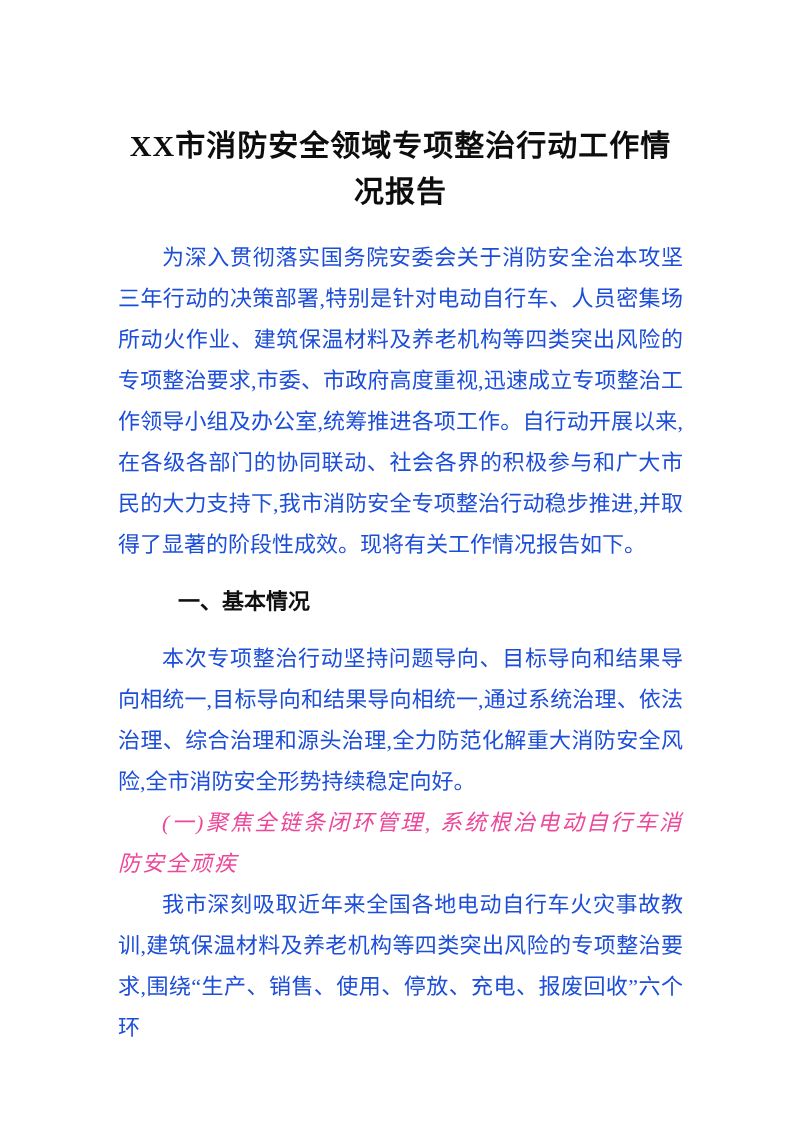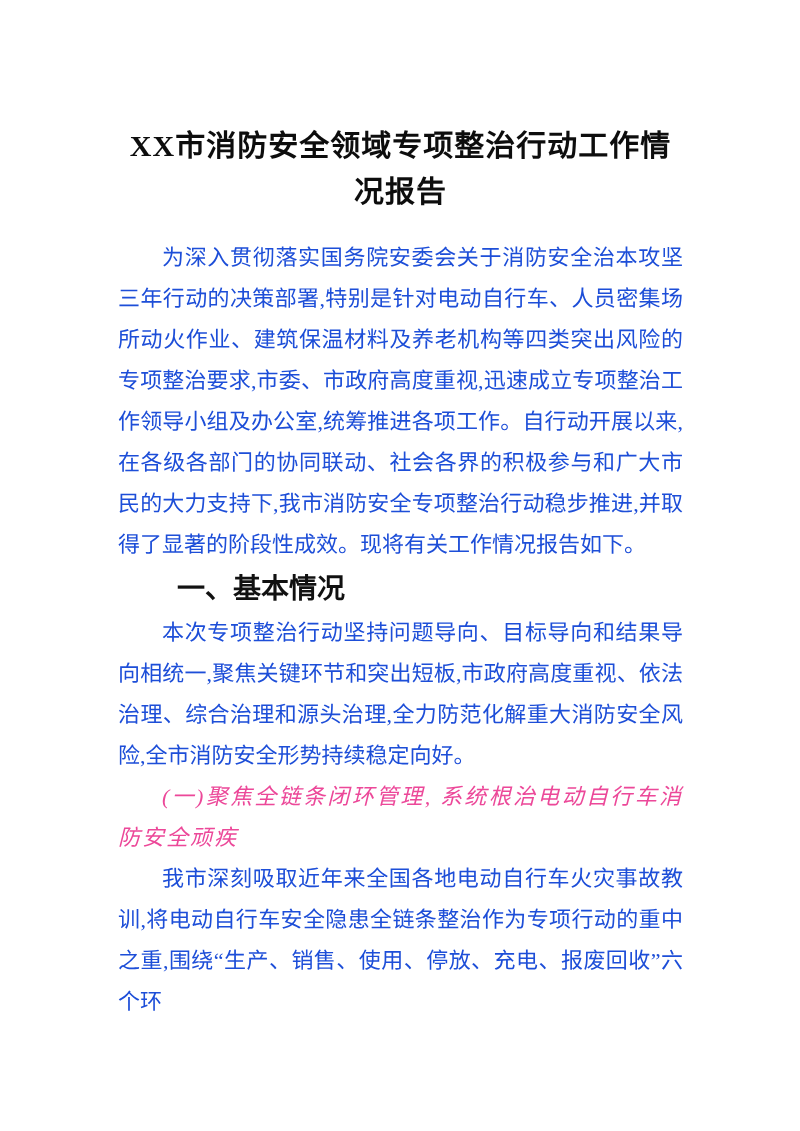--- a/index.html
+++ b/index.html
@@ -33,22 +33,22 @@
   .body-para {
     margin: 0;
     font-size: 22px;
     line-height: 41px;
     text-align: justify;
     text-justify: inter-ideograph;
     text-indent: 2em;
     color: #1d4ed8;
   }
   .section-heading {
-    margin: 3px;
-    font-size: 28px;
+    margin: 16px;
+    font-size: 22px;
     line-height: 41px;
     font-weight: bold;
     text-indent: 2em;
     color: #111111;
     font-family: "Liberation Sans", sans-serif;
   }
   .subsection-heading {
     margin: 0;
     font-size: 22px;
     line-height: 41px;
@@ -66,19 +66,19 @@
 <body>
 
 <div class="page">
 
   <h1 class="doc-title">XX市消防安全领域专项整治行动工作情况报告</h1>
 
   <p class="body-para">为深入贯彻落实国务院安委会关于消防安全治本攻坚三年行动的决策部署,特别是针对电动自行车、人员密集场所动火作业、建筑保温材料及养老机构等四类突出风险的专项整治要求,市委、市政府高度重视,迅速成立专项整治工作领导小组及办公室,统筹推进各项工作。自行动开展以来,在各级各部门的协同联动、社会各界的积极参与和广大市民的大力支持下,我市消防安全专项整治行动稳步推进,并取得了显著的阶段性成效。现将有关工作情况报告如下。</p>
 
   <h2 class="section-heading">一、基本情况</h2>
 
-  <p class="body-para">本次专项整治行动坚持问题导向、目标导向和结果导向相统一,聚焦关键环节和突出短板,市政府高度重视、依法治理、综合治理和源头治理,全力防范化解重大消防安全风险,全市消防安全形势持续稳定向好。</p>
+  <p class="body-para">本次专项整治行动坚持问题导向、目标导向和结果导向相统一,目标导向和结果导向相统一,通过系统治理、依法治理、综合治理和源头治理,全力防范化解重大消防安全风险,全市消防安全形势持续稳定向好。</p>
 
   <h3 class="subsection-heading">(一)聚焦全链条闭环管理, 系统根治电动自行车消防安全顽疾</h3>
 
-  <p class="body-para">我市深刻吸取近年来全国各地电动自行车火灾事故教训,将电动自行车安全隐患全链条整治作为专项行动的重中之重,围绕“生产、销售、使用、停放、充电、报废回收”六个环</p>
+  <p class="body-para">我市深刻吸取近年来全国各地电动自行车火灾事故教训,建筑保温材料及养老机构等四类突出风险的专项整治要求,围绕“生产、销售、使用、停放、充电、报废回收”六个环</p>
 
 </div>
 
 </body></html>

